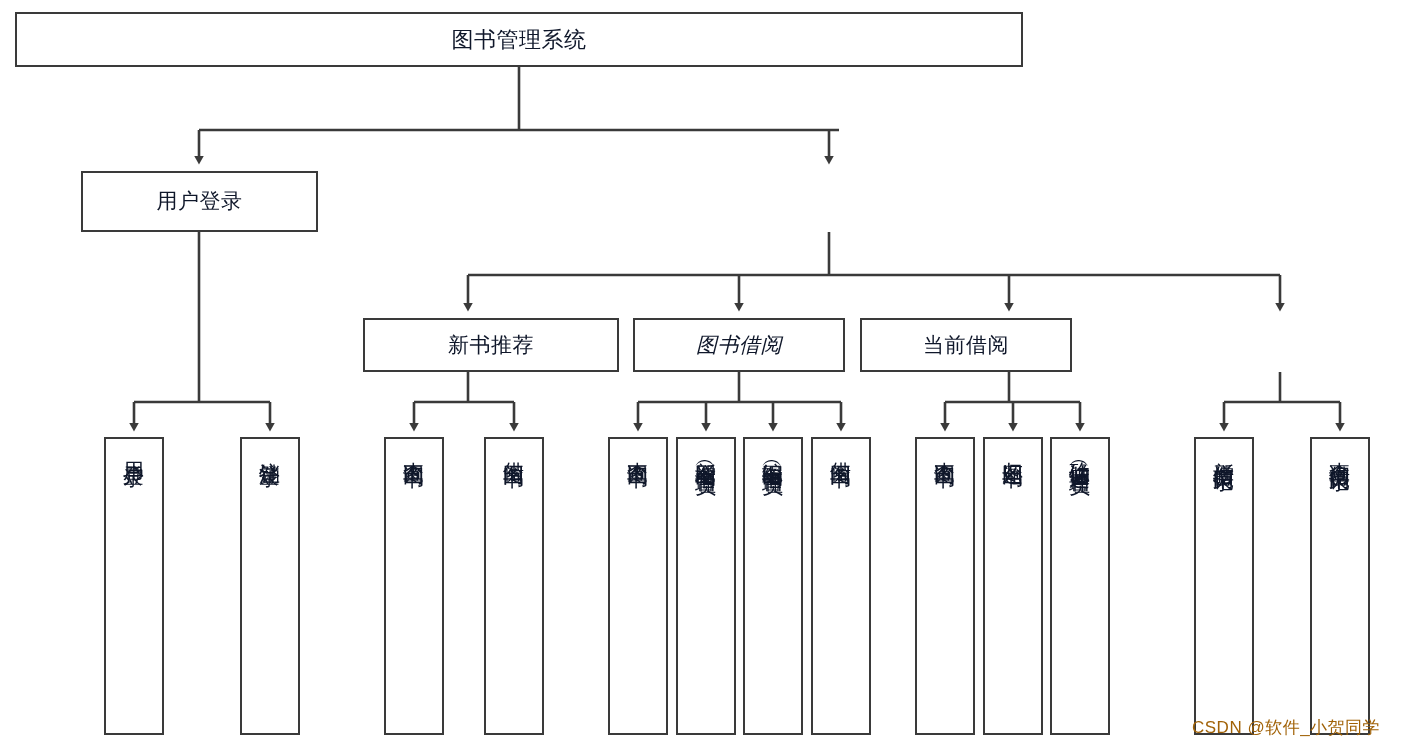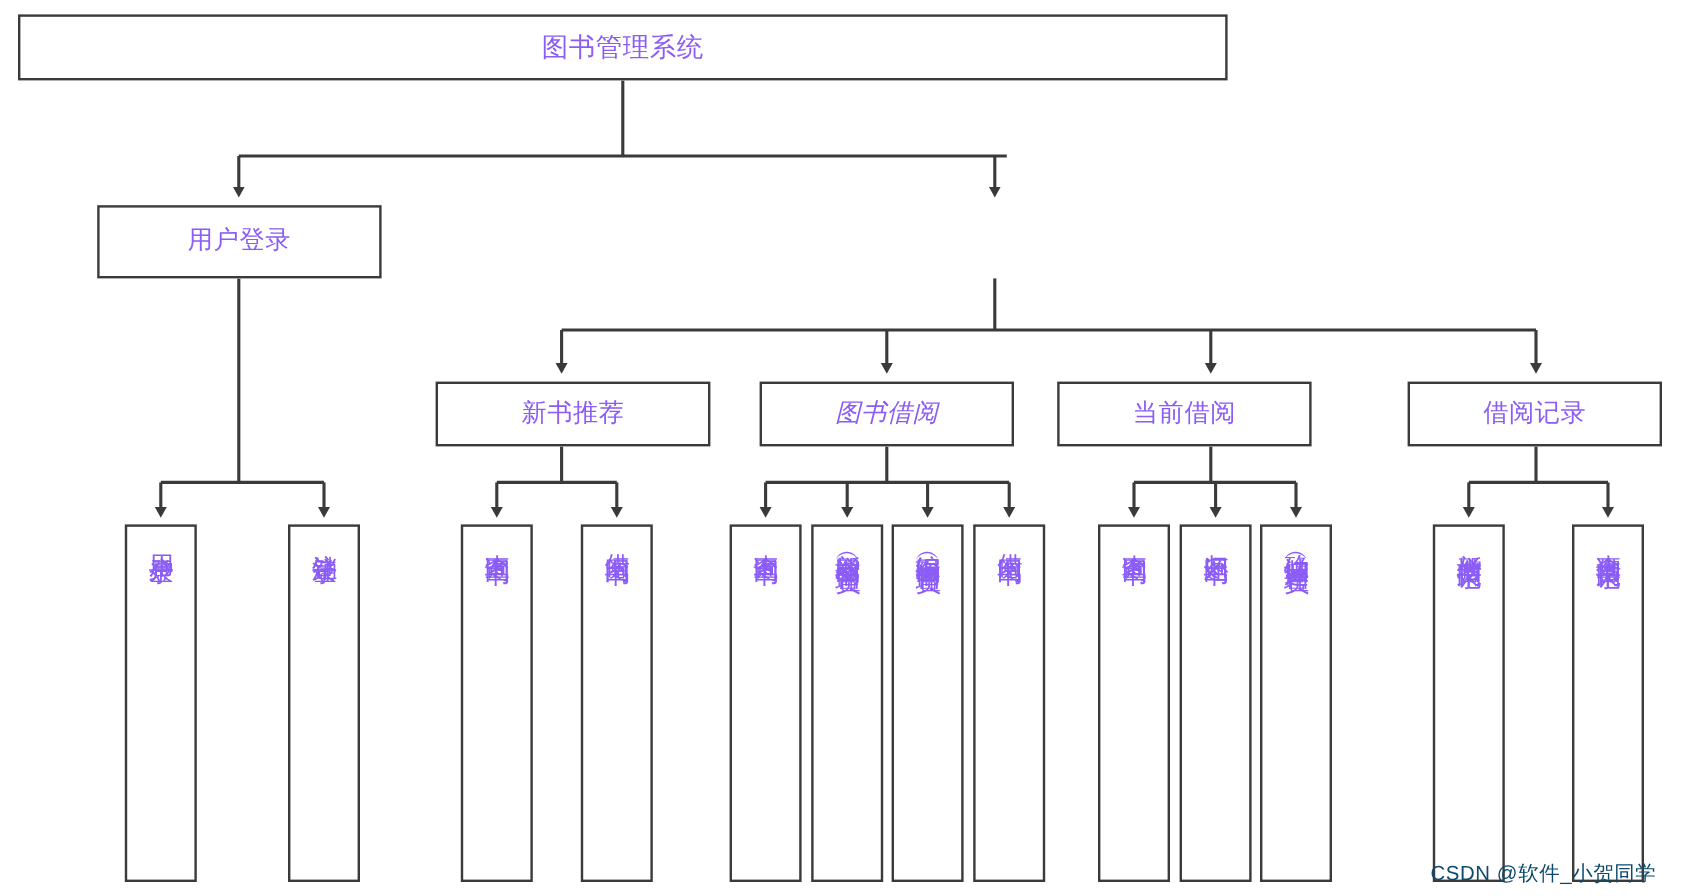--- a/index.html
+++ b/index.html
@@ -26,21 +26,21 @@
     pointer-events: none;
   }
   .node {
     position: absolute;
     box-sizing: border-box;
     background: #ffffff;
     border: 2px solid #3a3a3a;
     display: flex;
     align-items: center;
     justify-content: center;
-    color: #8b5cf6;
+    color: #0f172a;
   }
   .node .label {
     display: block;
     text-align: center;
     line-height: 1.08;
   }
   
   .node.h .label {
     writing-mode: horizontal-tb;
     font-size: 21px;
@@ -59,21 +59,21 @@
     writing-mode: vertical-rl;
     text-orientation: upright;
     font-size: 21px;
     letter-spacing: 2px;
     line-height: 1.0;
     white-space: nowrap;
   }
   .watermark {
     position: absolute;
     font-size: 17px;
-    color: #0c4a6e;
+    color: #a16207;
     white-space: nowrap;
     letter-spacing: 0.5px;
   }
 </style>
 </head>
 <body>
 
 <div id="canvas">
 
   <svg class="connectors" viewBox="0 0 1405 747" xmlns="http://www.w3.org/2000/svg">
@@ -128,35 +128,32 @@
 
   <div class="node h root" style="left:15px; top:12px; width:1008px; height:55px;">
     <span class="label">图书管理系统</span>
   </div>
 
   <div class="node h" style="left:81px; top:171px; width:237px; height:61px;">
     <span class="label">用户登录</span>
   </div>
 
 
-  <div class="node h" style="left:363px; top:318px; width:229px; height:54px;">
+  <div class="node h" style="left:363px; top:318px; width:256px; height:54px;">
     <span class="label">新书推荐</span>
   </div>
 
   <div class="node h" style="left:633px; top:318px; width:212px; height:54px;font-style:italic;">
     <span class="label">图书借阅</span>
   </div>
 
-  <div class="node h" style="left:881px; top:318px; width:212px; height:54px;">
+  <div class="node h" style="left:860px; top:318px; width:212px; height:54px;">
     <span class="label">当前借阅</span>
   </div>
 
-  <div class="node h" style="left:1173px; top:318px; width:212px; height:54px;">
-    <span class="label">借阅记录</span>
-  </div>
 
   <div class="node v" style="left:104px; top:437px; width:60px; height:298px;">
     <span class="label">用户登录</span>
   </div>
 
   <div class="node v" style="left:240px; top:437px; width:60px; height:298px;">
     <span class="label">注销登录</span>
   </div>
 
   <div class="node v" style="left:384px; top:437px; width:60px; height:298px;">

